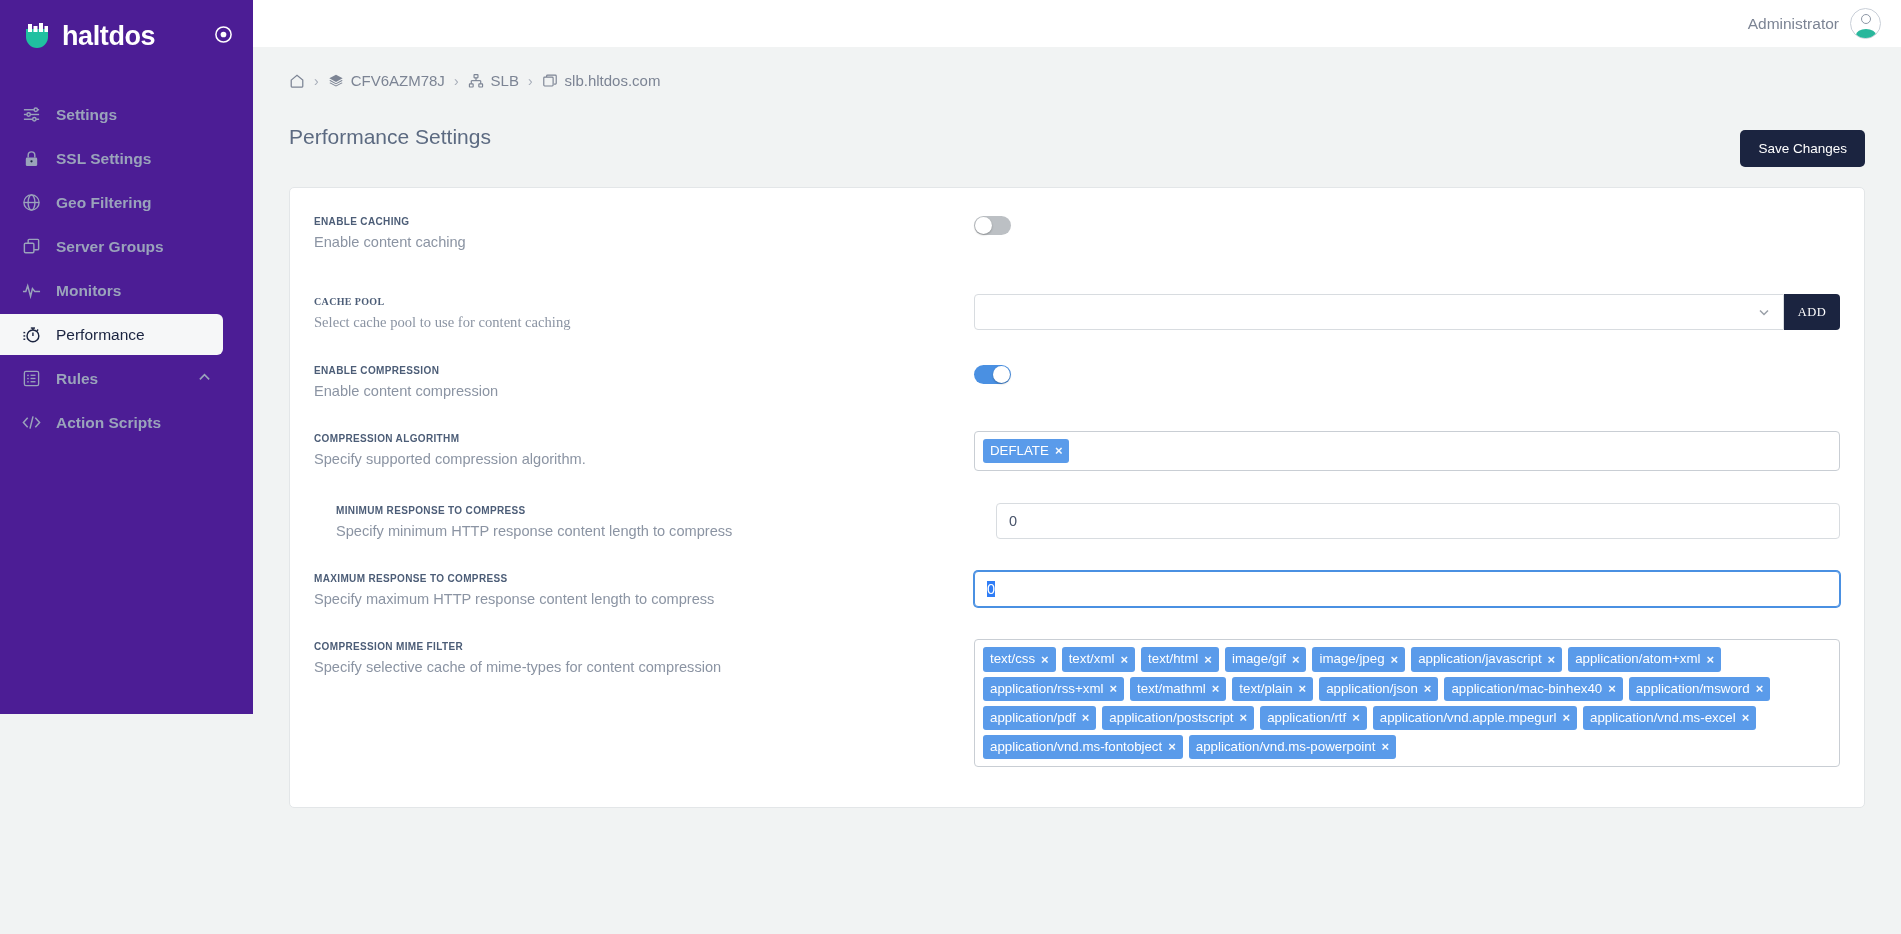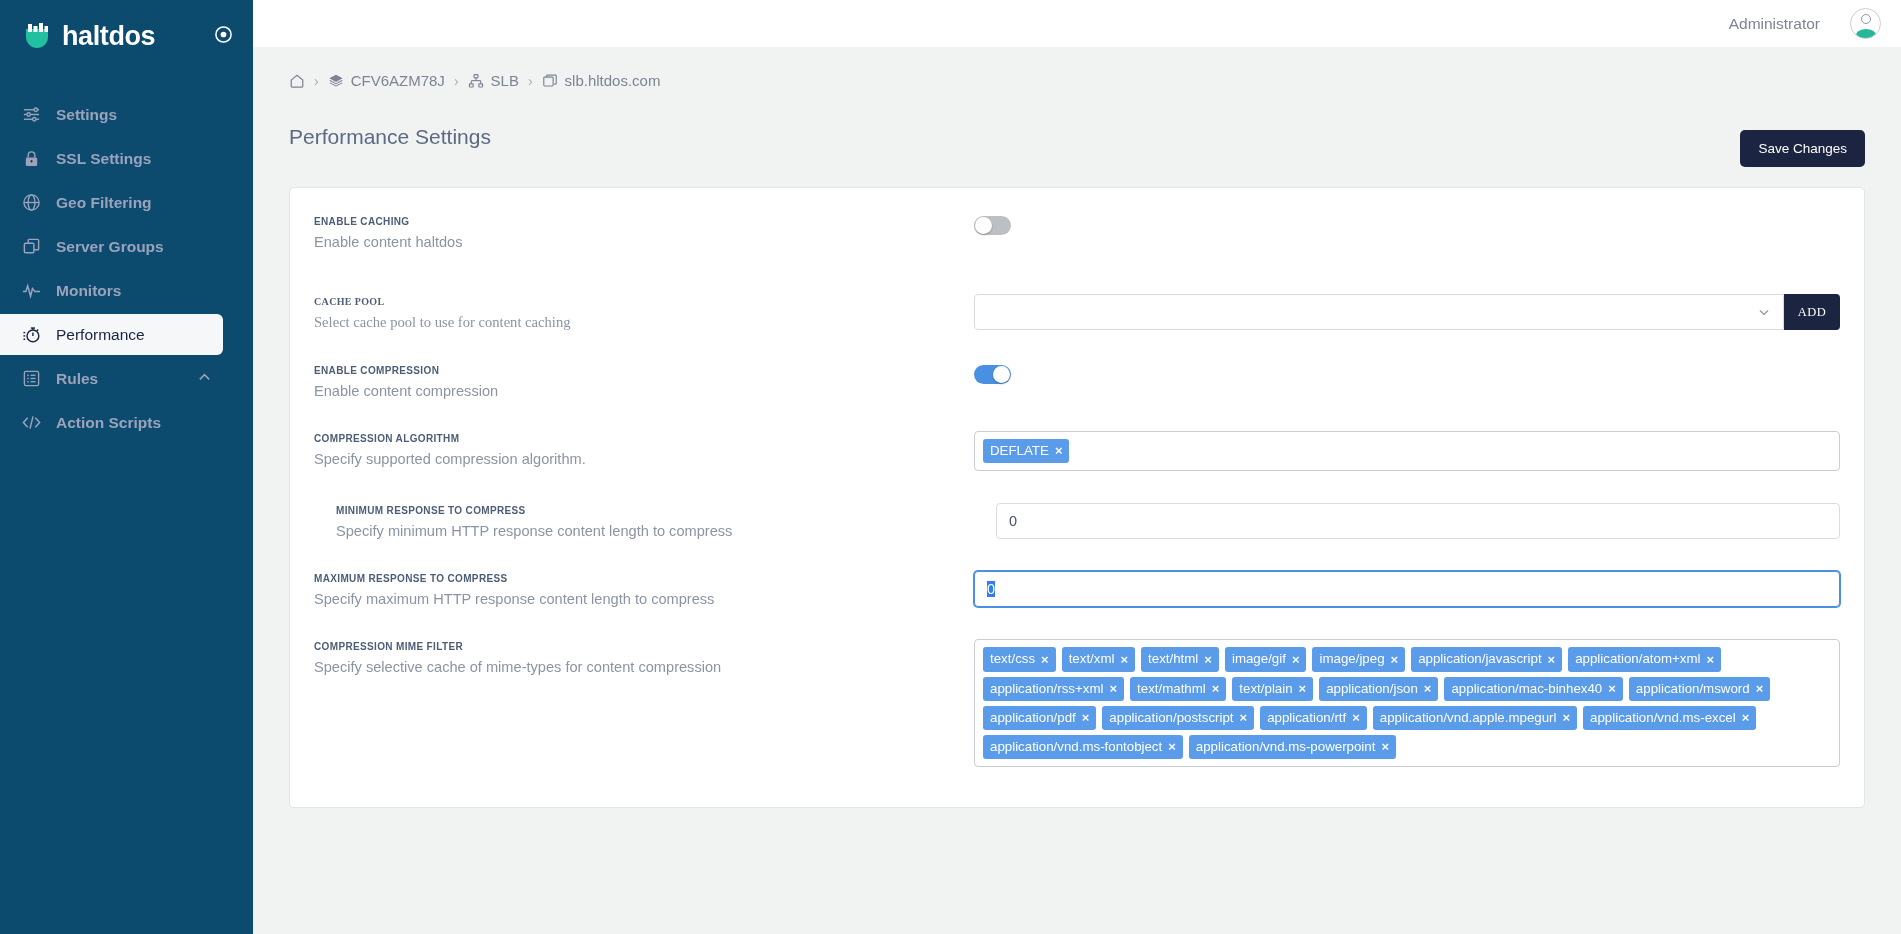--- a/index.html
+++ b/index.html
@@ -6,22 +6,22 @@
   html, body {
     width: 1901px; height: 934px;
     font-family: "Liberation Sans", sans-serif;
     background: #f1f3f3;
     overflow: hidden;
   }
   .app { display: flex; width: 1901px; height: 934px; }
 
   
   .sidebar {
-    width: 253px; min-width: 253px; height: 934px;
-    background: #0c4a6e; color: #fff;
+    width: 253px; min-width: 253px; height: 714px;
+    background: #4c1d95; color: #fff;
     display: flex; flex-direction: column;
   }
   .brand {
     height: 72px; display: flex; align-items: center;
     padding: 0 20px 0 22px; gap: 10px;
   }
   .logo-mark { width: 30px; height: 30px; position: relative; flex: 0 0 auto; }
   .brand-name {
     font-size: 27px; font-weight: bold; letter-spacing: -0.4px; color: #ffffff;
     flex: 1 1 auto;
@@ -42,21 +42,21 @@
   }
   .nav-item.active svg { stroke: #1b2440; }
   .nav-item svg { stroke: #9aa3bb; flex: 0 0 auto; }
   .chev { margin-right: 12px; flex: 0 0 auto; }
 
   
   .main { flex: 1 1 auto; height: 934px; display: flex; flex-direction: column; background: #f1f3f3; }
   .topbar {
     height: 47px; background: #ffffff;
     display: flex; align-items: center; justify-content: flex-end;
-    padding-right: 20px; gap: 30px;
+    padding-right: 20px; gap: 11px;
   }
   .user-name { color: #7c8494; font-size: 15.5px; }
   .avatar {
     width: 31px; height: 31px; border-radius: 50%;
     border: 1px solid #c9cfd8; background: #fff;
     position: relative; overflow: hidden; flex: 0 0 auto;
   }
   .avatar .head {
     position: absolute; top: 5px; left: 50%; transform: translateX(-50%);
     width: 10px; height: 10px; border: 1.4px solid #8e97a6; border-radius: 50%;
@@ -330,21 +330,21 @@
     <div class="title-row">
       <h1 class="page-title">Performance Settings</h1>
       <button class="save-btn">Save Changes</button>
     </div>
 
     <div class="card">
 
       <div class="row">
         <div class="row-label">
           <div class="lbl">ENABLE CACHING</div>
-          <div class="desc">Enable content haltdos</div>
+          <div class="desc">Enable content caching</div>
         </div>
         <div class="row-field">
           <div class="toggle">
             <span class="knob"></span>
           </div>
         </div>
       </div>
 
       <div class="row" style="margin-top:44px;font-family:Liberation Serif, serif;">
         <div class="row-label">

